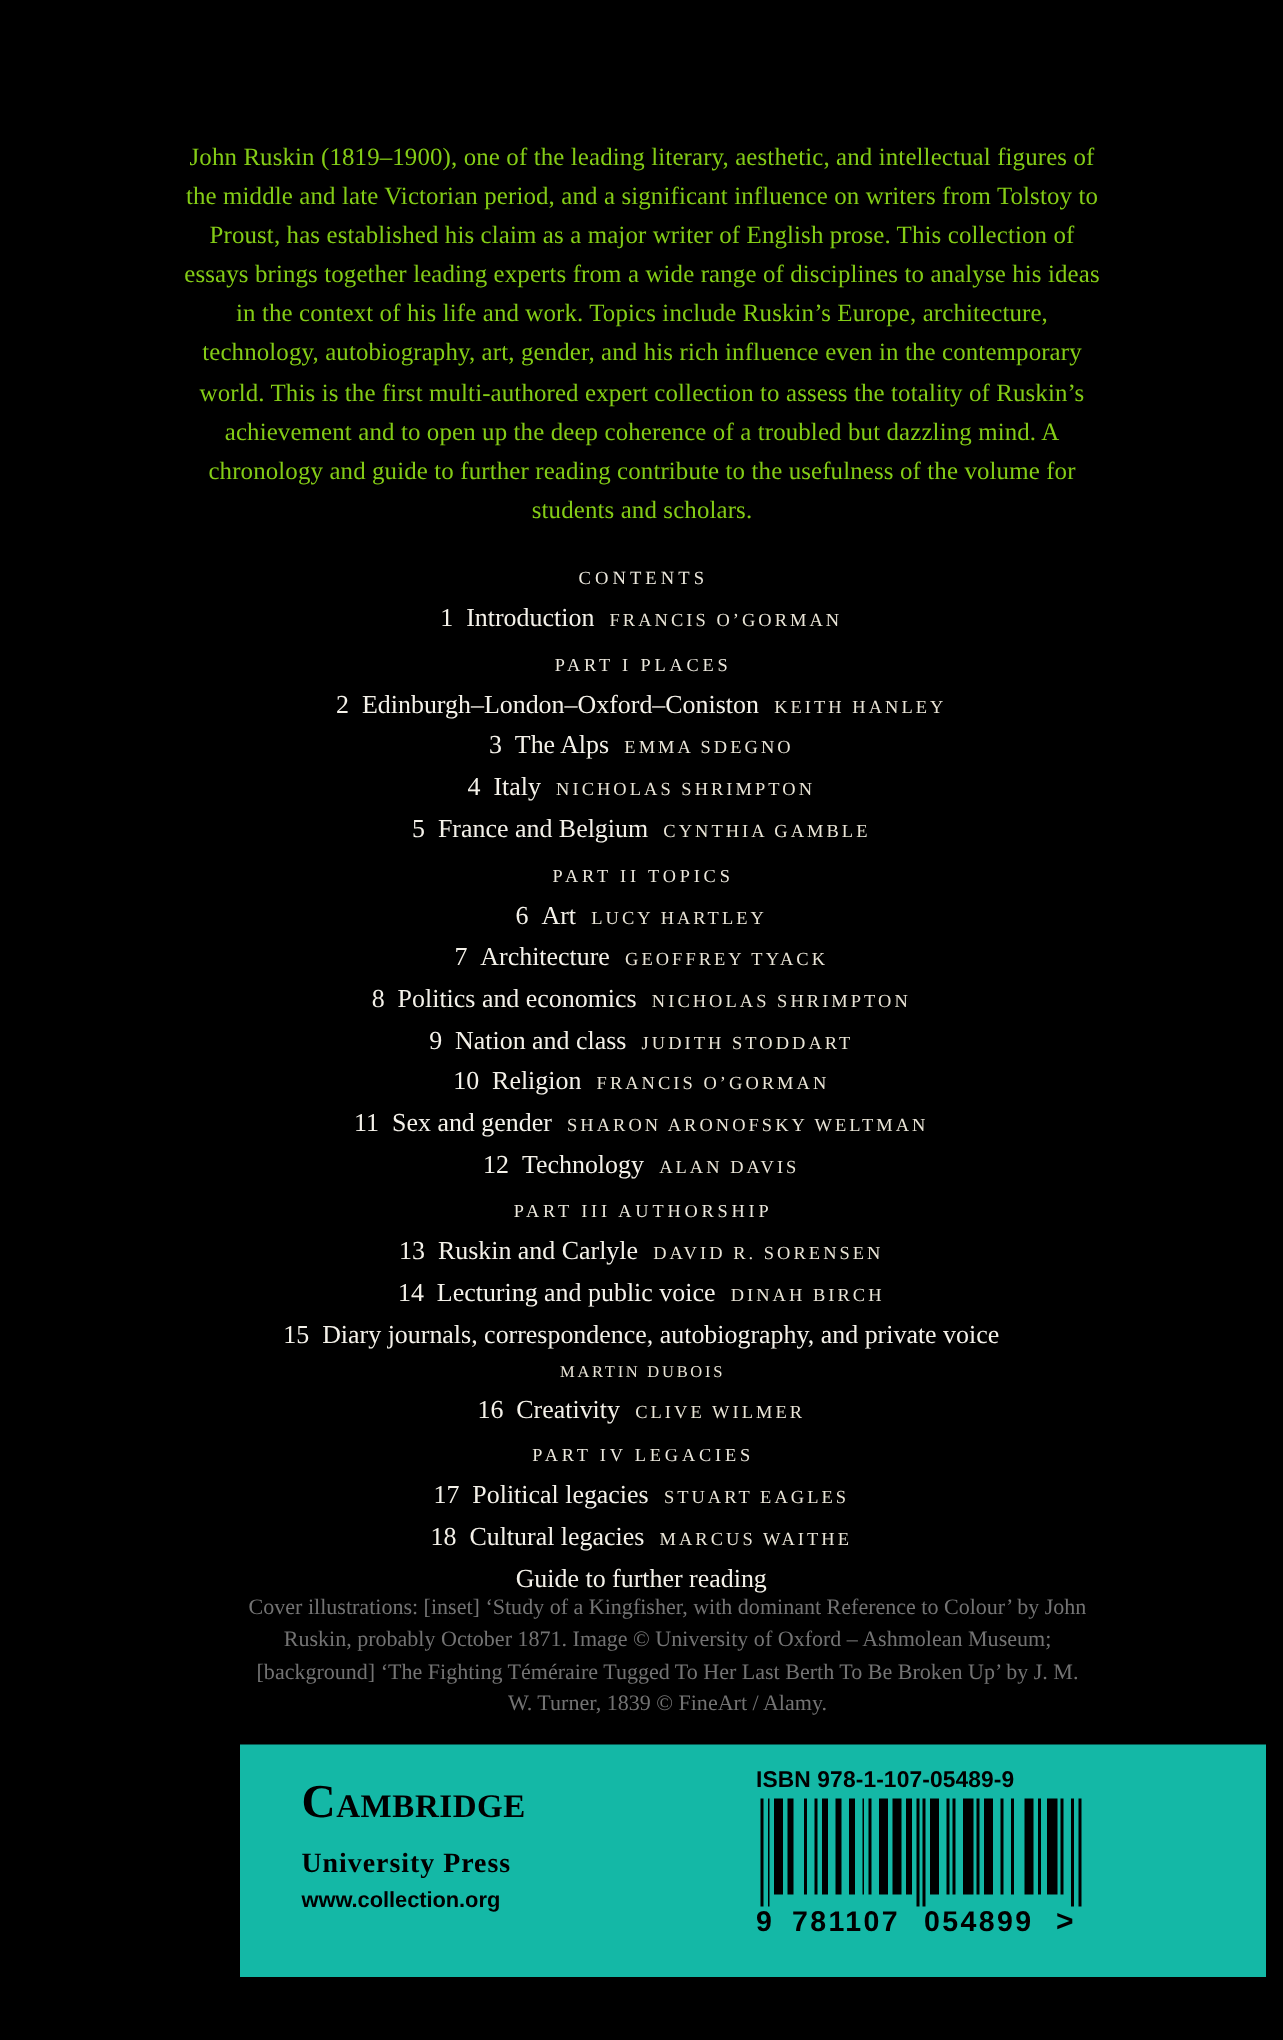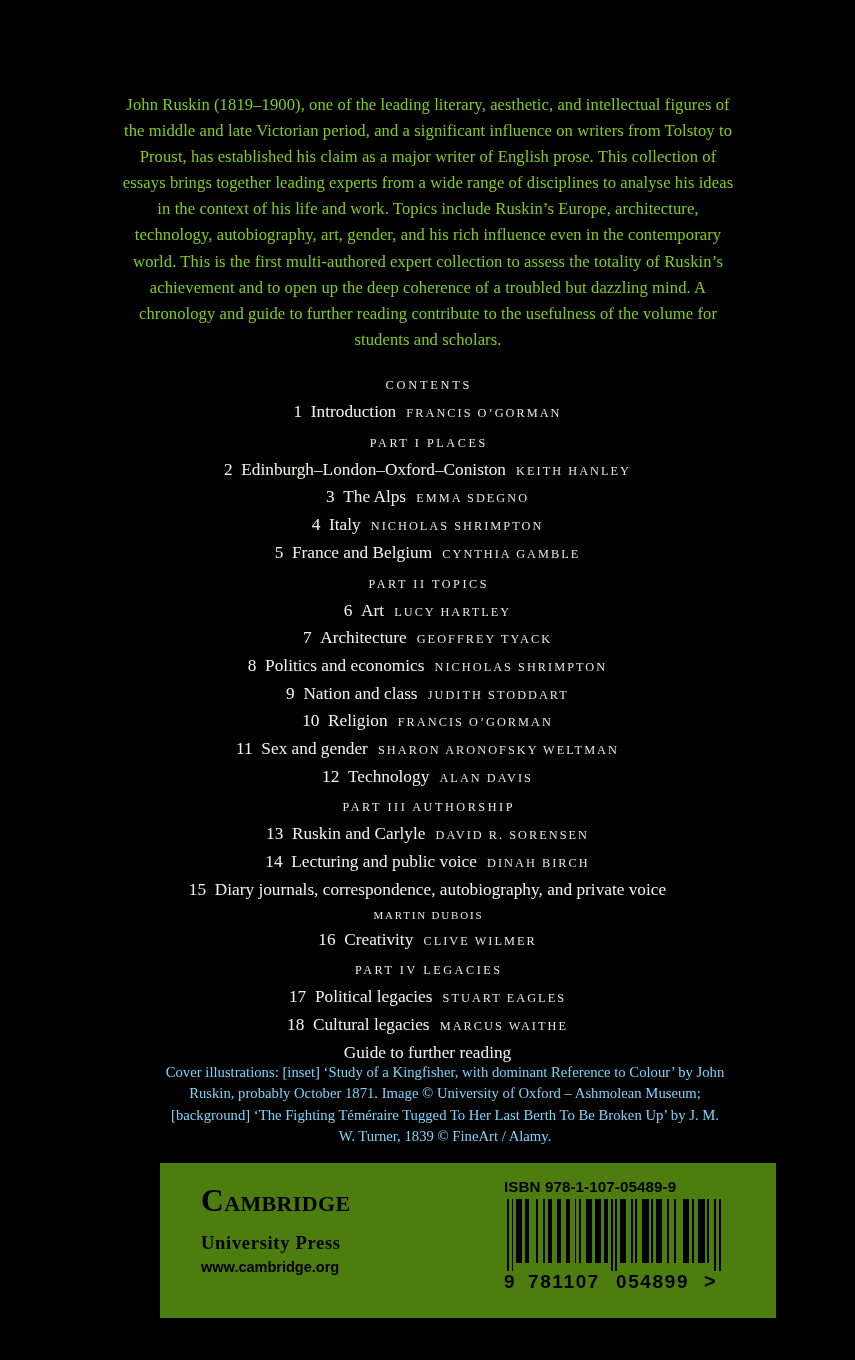--- a/index.html
+++ b/index.html
@@ -99,35 +99,34 @@
     color: #f4f1e9;
   }
 
   
   .credits {
     position: absolute;
     left: 163px;
     top: 1062px;
     width: 564px;
     text-align: center;
-    color: #7dd3fc;
+    color: #737373;
     font-size: 14.7px;
     line-height: 21.4px;
   }
   .credits p { margin: 0; }
 
   
   .panel {
     position: absolute;
     left: 160px;
     top: 1163px;
-    width: 584px;
+    width: 684px;
     height: 155px;
-    background: #4d7c0f;
-    padding-left: 32px;
+    background: #14b8a6;
   }
   .logo {
     position: absolute;
     left: 41px;
     top: 21px;
     color: #000000;
     font-family: "Liberation Serif", "DejaVu Serif", serif;
   }
   .logo-top {
     font-size: 31.5px;
@@ -239,21 +238,21 @@
 
   <div class="credits">
     <p>Cover illustrations: [inset] ‘Study of a Kingfisher, with dominant Reference to Colour’ by John Ruskin, probably October 1871. Image © University of Oxford – Ashmolean Museum; [background] ‘The Fighting Téméraire Tugged To Her Last Berth To Be Broken Up’ by J. M. W. Turner, 1839 © FineArt / Alamy.</p>
   </div>
 
   <div class="panel">
 
     <div class="logo">
       <div class="logo-top">Cambridge</div>
       <div class="logo-mid">University Press</div>
-      <div class="logo-url">www.cambridge.org</div>
+      <div class="logo-url">www.collection.org</div>
     </div>
 
     <div class="barcode-wrap">
       <div class="isbn-text">ISBN 978-1-107-05489-9</div>
       <div class="bars" id="barcode-bars">
           <span class="guard" style="left: 0px; width: 1.90263px;"></span>
           <span class="guard" style="left: 4.50526px; width: 1.90263px;"></span>
           <span style="left: 9.01053px; width: 6.40789px;"></span>
           <span style="left: 18.0211px; width: 4.15526px;"></span>
           <span style="left: 29.2842px; width: 1.90263px;"></span>

